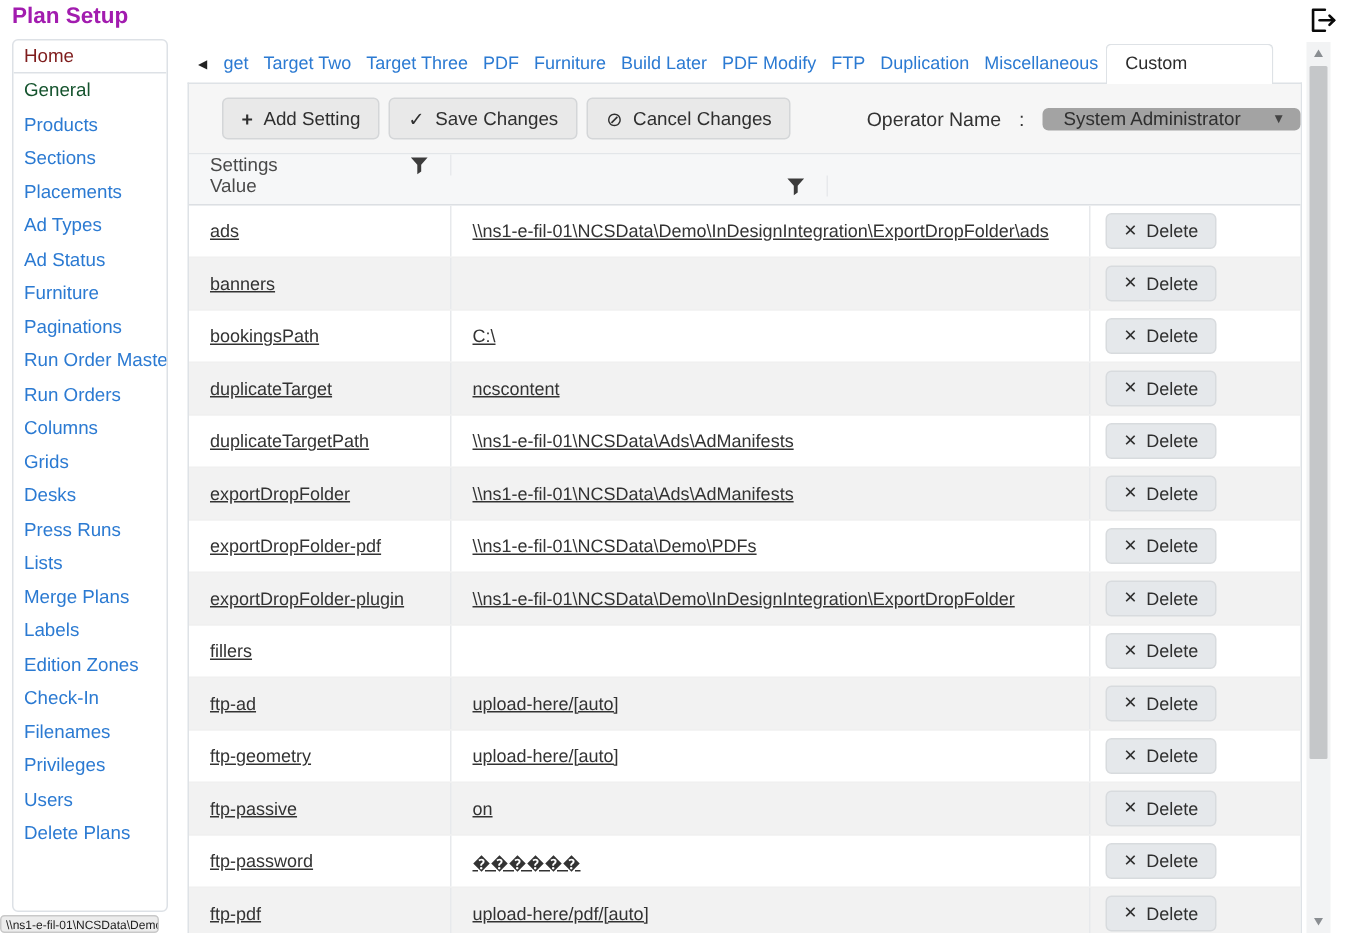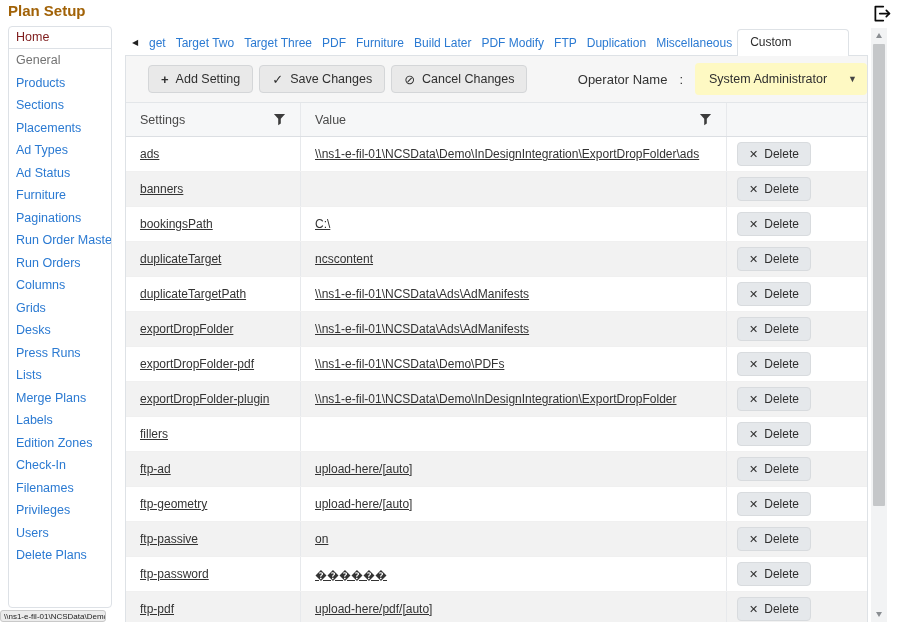--- a/index.html
+++ b/index.html
@@ -1,29 +1,29 @@
 <!DOCTYPE html>
 <html><head>
 <meta charset="utf-8">
 <style>
   * { margin:0; padding:0; box-sizing:border-box; }
   html,body { width:900px; height:622px; overflow:hidden; background:#fff;
     font-family:"Liberation Sans", sans-serif; color:#333; }
   .page { position:relative; width:900px; height:622px; }
 
   
-  .page-title { position:absolute; left:8px; top:2px; font-size:15px; font-weight:bold; color:#a16207; }
+  .page-title { position:absolute; left:8px; top:2px; font-size:15px; font-weight:bold; color:#a21caf; }
   .exit-btn { position:absolute; right:6px; top:1px; background:none; border:none; cursor:pointer; padding:2px; }
 
   
   .sidebar { position:absolute; left:8px; top:26px; width:104px; height:582px;
     border:1px solid #dde1e6; border-radius:4px; background:#fff; font-size:12.5px; overflow:hidden; }
   .side-home { height:22px; line-height:21px; padding-left:7px; color:#7f1d1d; border-bottom:1px solid #dde1e6; cursor:pointer; }
   .side-item { height:22.5px; line-height:22.5px; padding-left:7px; color:#2b7ad2; cursor:pointer; white-space:nowrap; }
-  .side-item.active { color:#737373; }
+  .side-item.active { color:#14532d; }
 
   
   .tabstrip { position:absolute; left:126px; top:29px; width:742px; height:27px;
     display:flex; align-items:center; overflow:hidden; z-index:3; font-size:12px; }
   .tab-scroll-left { width:18px; text-align:center; font-size:8px; color:#222; cursor:pointer; flex:0 0 auto; }
   .tab { padding:0 5px; color:#2b7ad2; cursor:pointer; white-space:nowrap; line-height:26px; flex:0 0 auto; }
   .tab.active { color:#2c2c2c; background:#fff; border:1px solid #dee2e6; border-bottom:none;
     border-radius:4px 4px 0 0; height:27px; line-height:25px; padding:0 12px; width:112px; overflow:hidden; }
 
   
@@ -32,28 +32,28 @@
 
   
   .toolbar { height:47px; background:#f6f6f6; border-bottom:1px solid #e3e6e9;
     display:flex; align-items:center; padding-left:22px; gap:6px; }
   .tb-btn { display:inline-flex; align-items:center; gap:7px; background:#e9e9e9;
     border:1px solid #d4d6d8; border-radius:4px; padding:6px 12px; font-size:12.5px; color:#2f2f2f;
     font-family:"Liberation Sans", sans-serif; cursor:pointer; }
   .tb-ico { font-size:13px; line-height:1; }
   .operator-group { margin-left:auto; margin-right:0; display:flex; align-items:center; gap:10px; font-size:13px; }
   .op-colon { margin:0 2px; color:#333; }
-  .op-dropdown { width:172px; height:32px; background:#fef9c3; border:none; border-radius:4px;
+  .op-dropdown { width:172px; height:15px; background:#a3a3a3; border:none; border-radius:4px;
     display:flex; align-items:center; padding:0 10px 0 14px; font-size:12.5px; color:#2f2f2f; cursor:pointer; }
   .op-caret { margin-left:auto; font-size:9px; color:#444; }
 
   
   .grid { width:100%; }
   .grid-header { display:flex; height:34px; background:#f6f7f8; border-bottom:1px solid #dcdfe3;
-    font-size:12.5px; color:#4a4a4a; }
+    font-size:12.5px; color:#4a4a4a;flex-direction:column; }
   .gh-cell { display:flex; align-items:center; justify-content:space-between; padding:0 14px; }
   .gh-settings { width:175px; border-right:1px solid #e7e9ec; }
   .gh-value { width:426px; border-right:1px solid #e7e9ec; }
   .gh-actions { flex:1; }
   .filter-icon { cursor:pointer; display:inline-flex; }
 
   .grid-body { height:485px; overflow:hidden; }
   .grid-row { display:flex; height:35px; align-items:center; font-size:12px; border-bottom:1px solid #f0f0f0;text-decoration:underline; }
   .grid-row:nth-child(even) { background:#f2f2f2; }
   .gc-setting { width:175px; padding-left:14px; align-self:stretch; display:flex; align-items:center;
@@ -141,21 +141,21 @@
         <div class="side-item">Privileges</div>
 
         <div class="side-item">Users</div>
 
         <div class="side-item">Delete Plans</div>
       </div>
   </nav>
 
   <div class="tabstrip">
     <span class="tab-scroll-left">◀</span>
-    <span style="display:flex;align-items:center;">
+    <span style="display:flex;align-items:flex-start;">
 
         <span class="tab">get</span>
 
         <span class="tab">Target Two</span>
 
         <span class="tab">Target Three</span>
 
         <span class="tab">PDF</span>
 
         <span class="tab">Furniture</span>

